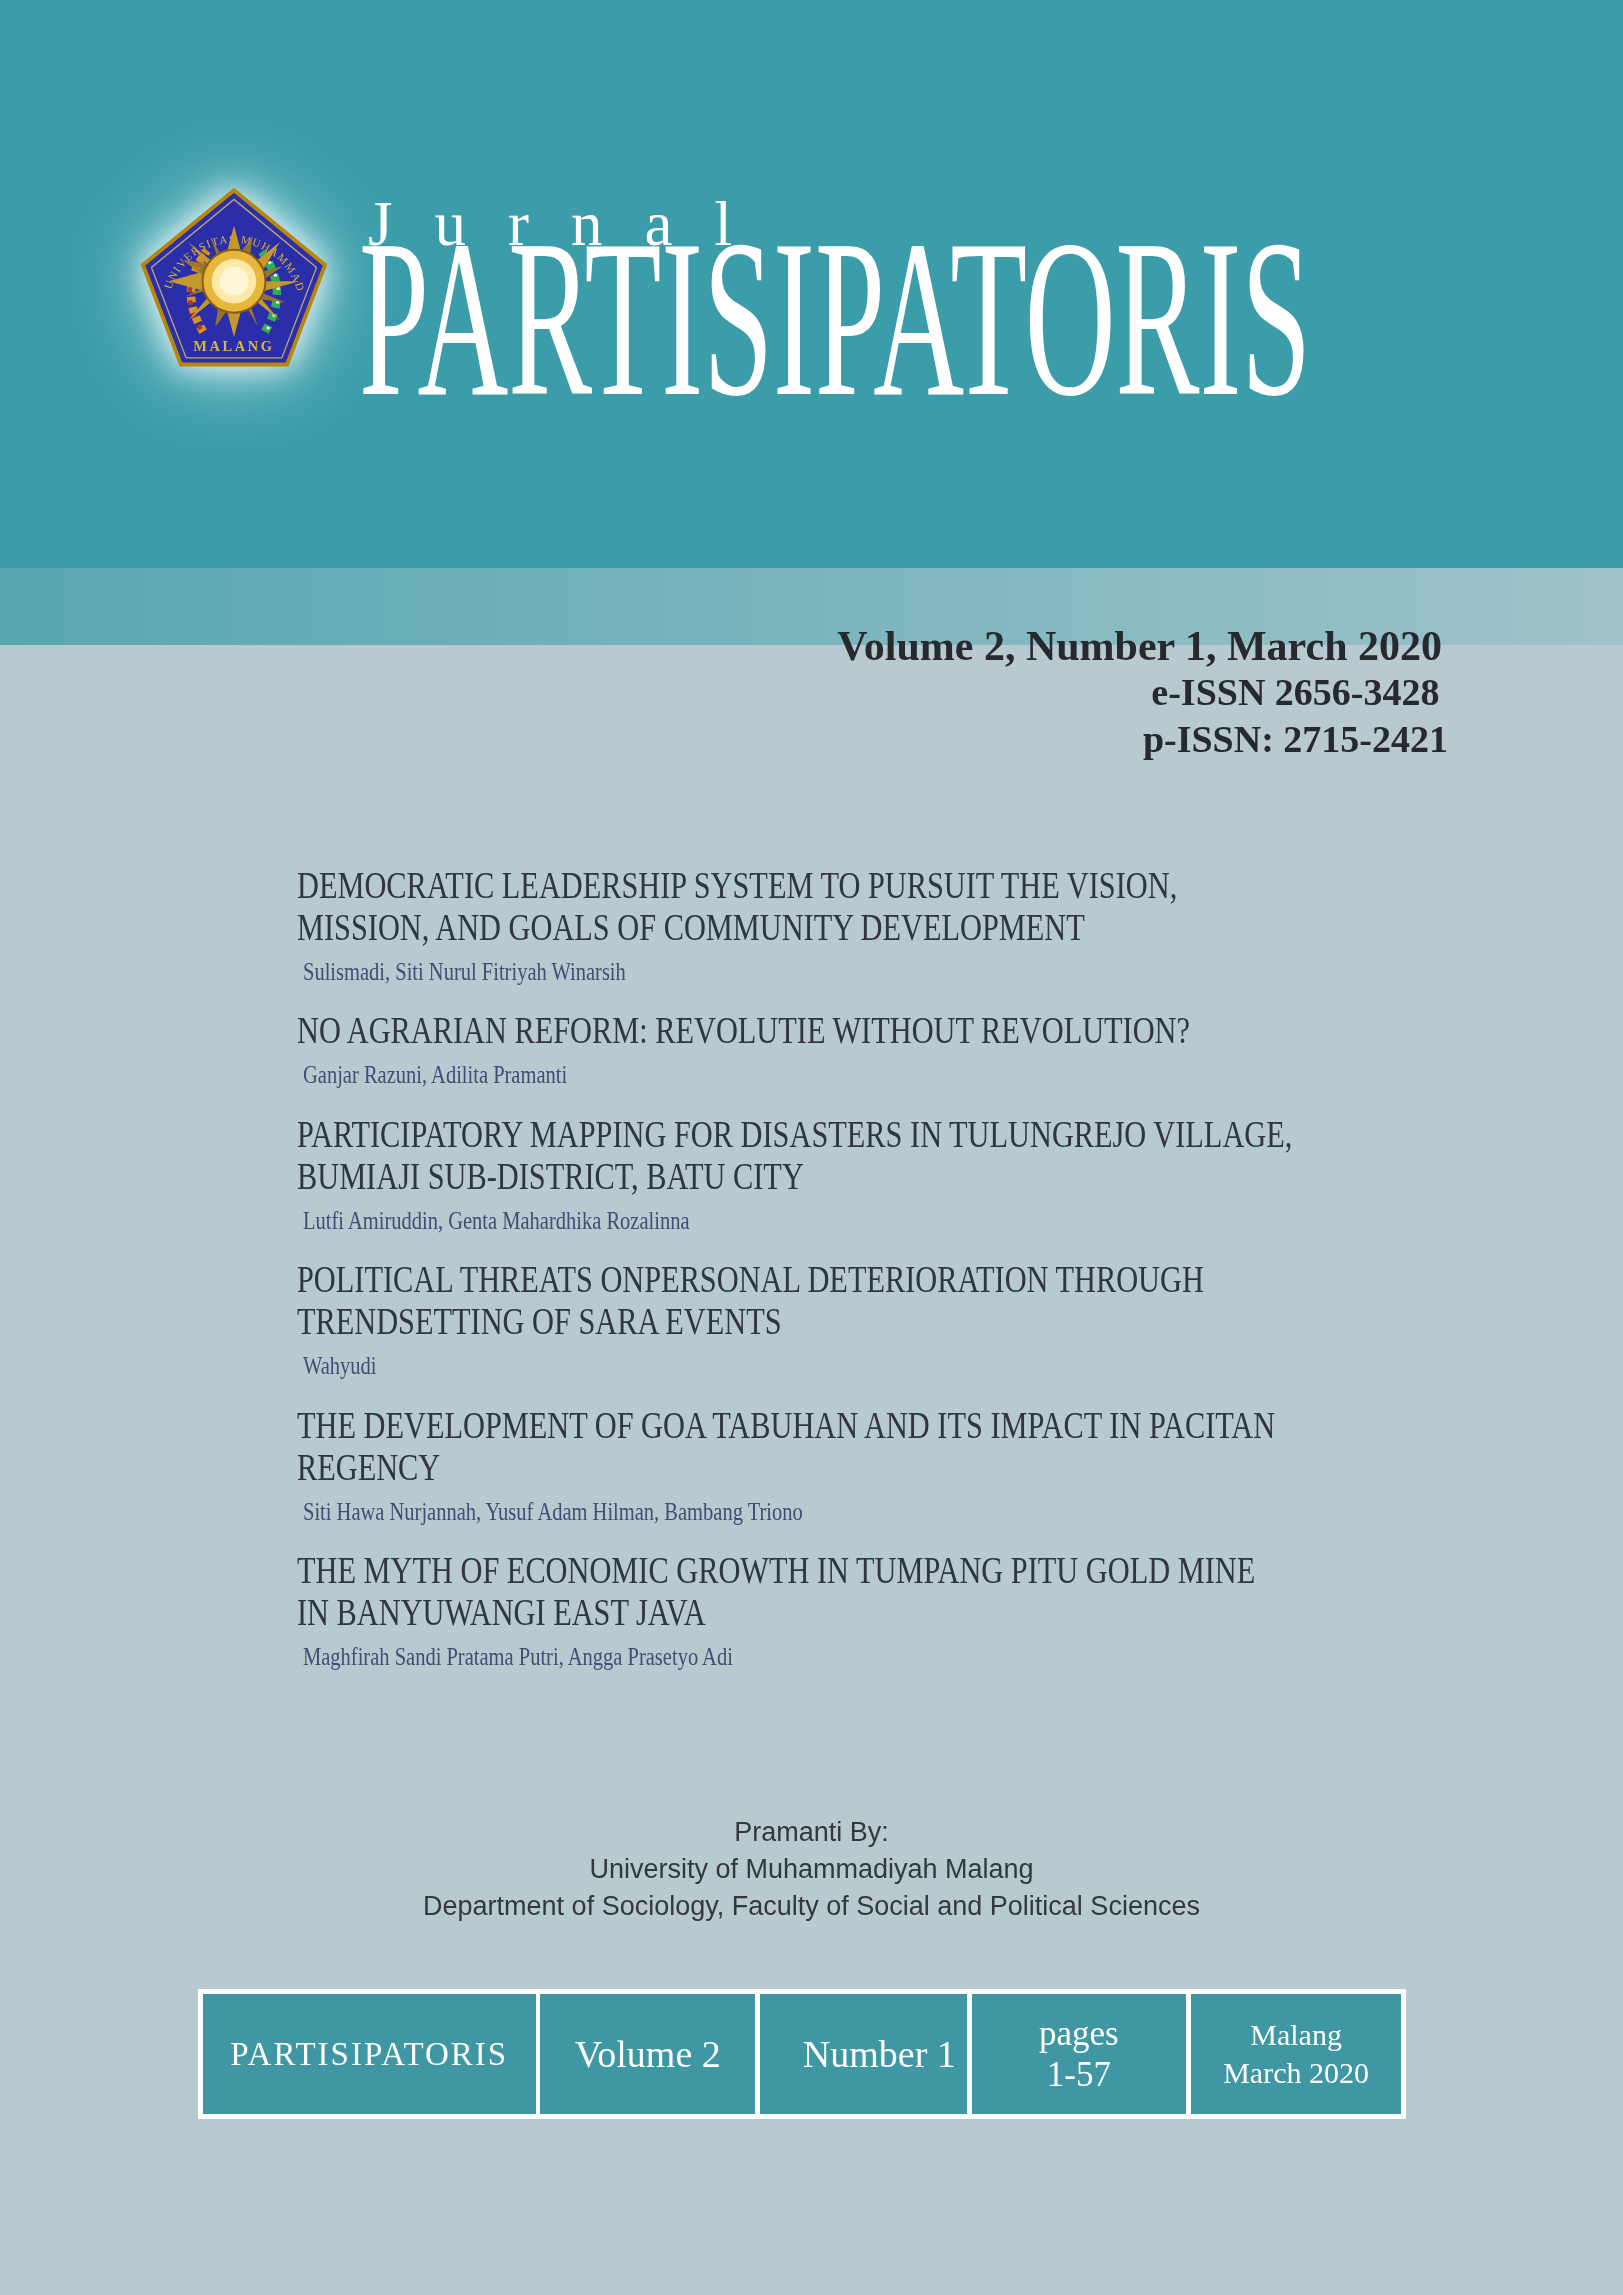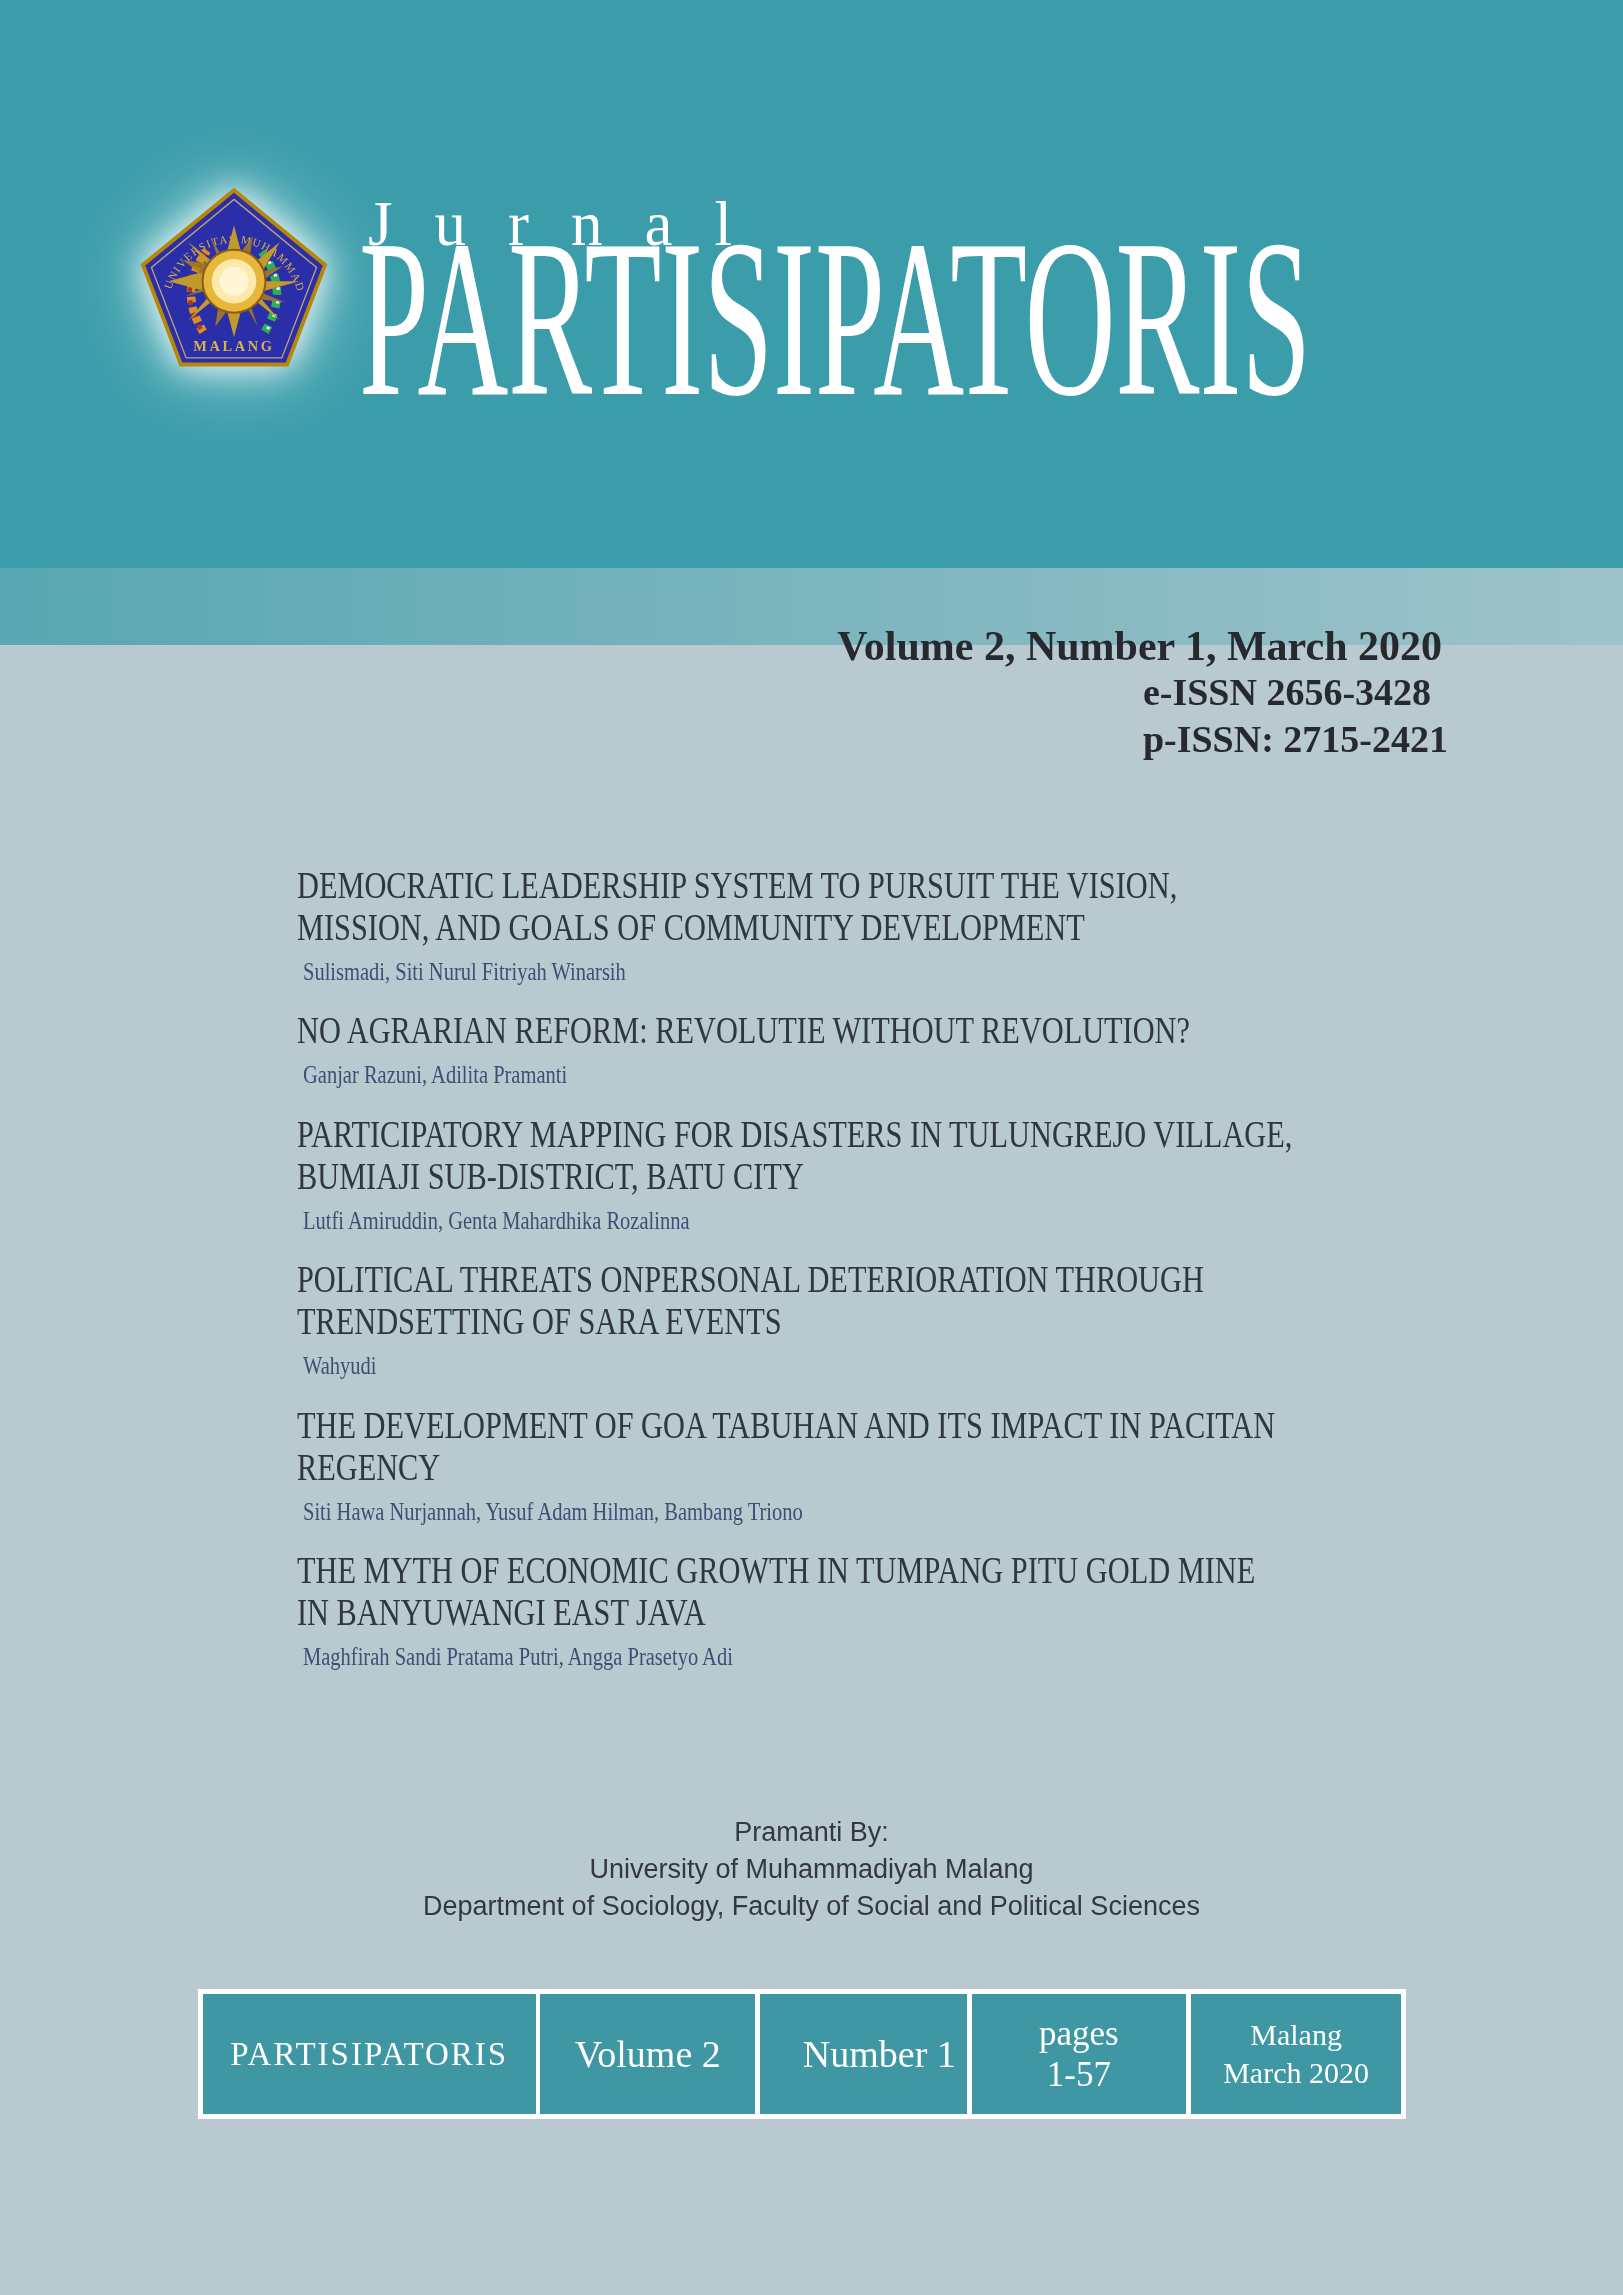--- a/index.html
+++ b/index.html
@@ -55,21 +55,21 @@
     background:linear-gradient(90deg,var(--band-start) 0%,var(--band-end) 100%);
   }
   .issue-text{
     position:absolute;right:181px;top:0;height:77px;
     display:flex;align-items:center;
     font-weight:bold;font-size:42px;color:var(--dark-text);margin-top:39px;
   }
   
   .issn{
     position:absolute;top:669px;right:175px;
-    text-align:left;
+    text-align:center;
     font-weight:bold;font-size:38px;line-height:47px;
     color:var(--dark-text);
   }
   
   .articles{
     position:absolute;left:272px;top:865px;width:1178px;
   }
   .article{margin-bottom:19.6px;}
   .a-title{
     font-weight:normal;

